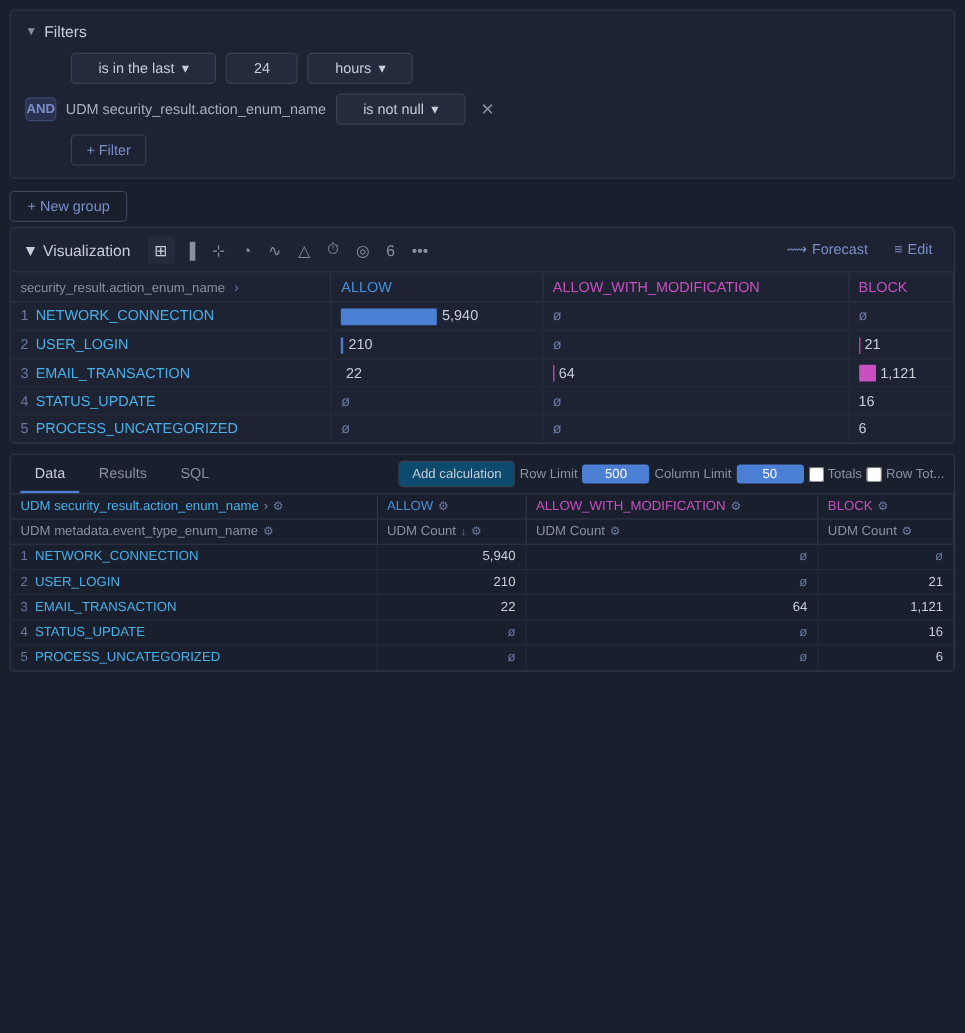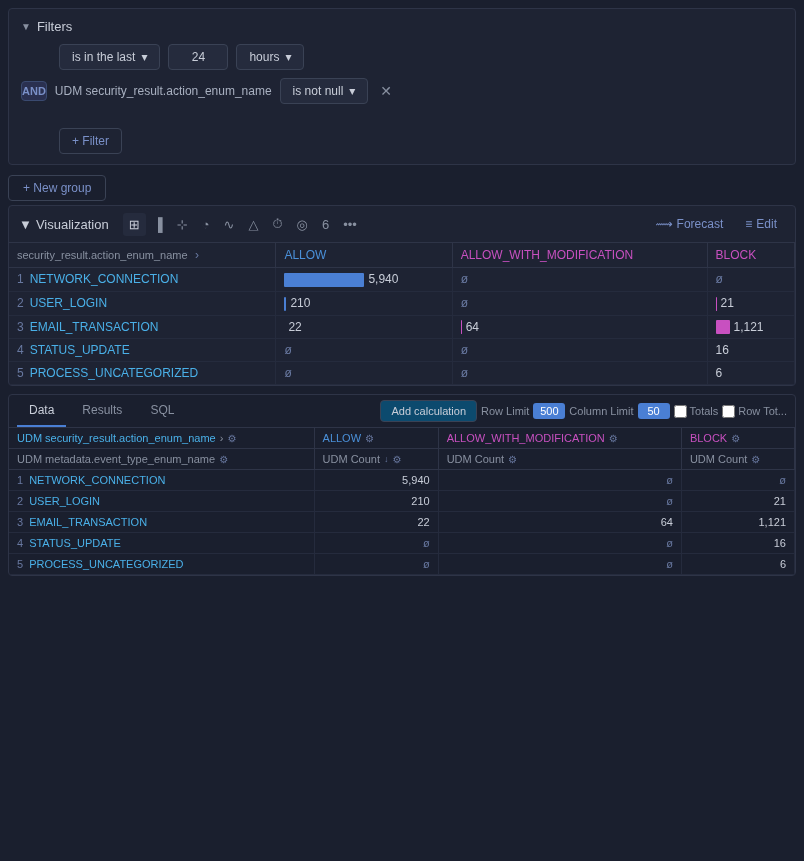--- a/index.html
+++ b/index.html
@@ -40,21 +40,21 @@
       flex-direction: column;
     }
     .filter-label-main { color: #a8b0c0; font-size: 12px; }
     .filter-label-sub { color: #6070a0; font-size: 10px; }
 
     .dropdown-btn {
       background: #252b3d;
       border: 1px solid #3a4255;
       color: #c8cdd8;
       border-radius: 4px;
-      padding: 5px 12px;
+      padding: 5px 22px;
       cursor: pointer;
       display: flex;
       align-items: center;
       gap: 6px;
       font-size: 12px;
       white-space: nowrap;
     }
 
     .input-field {
       background: #252b3d;
@@ -88,21 +88,21 @@
     }
 
     .add-filter-btn {
       background: none;
       border: 1px solid #3a4255;
       color: #7a90c8;
       border-radius: 4px;
       padding: 5px 12px;
       cursor: pointer;
       font-size: 12px;
-      margin-top: 16px;
+      margin-top: 0;
     }
 
     .filter-actions {
       display: flex;
       gap: 8px;
       margin: 10px 8px 4px 8px;
     }
     .action-btn {
       background: none;
       border: 1px solid #3a4255;
@@ -243,21 +243,21 @@
       gap: 4px;
       color: #8890a0;
       font-size: 11px;
     }
     .limit-input {
       background: #4a7fd4;
       border: none;
       color: #fff;
       border-radius: 3px;
       padding: 2px 6px;
-      width: 32px;
+      width: 56px;
       text-align: center;
       font-size: 11px;
     }
     .checkbox-group {
       display: flex;
       align-items: center;
       gap: 3px;
       color: #8890a0;
       font-size: 11px;
       cursor: pointer;

